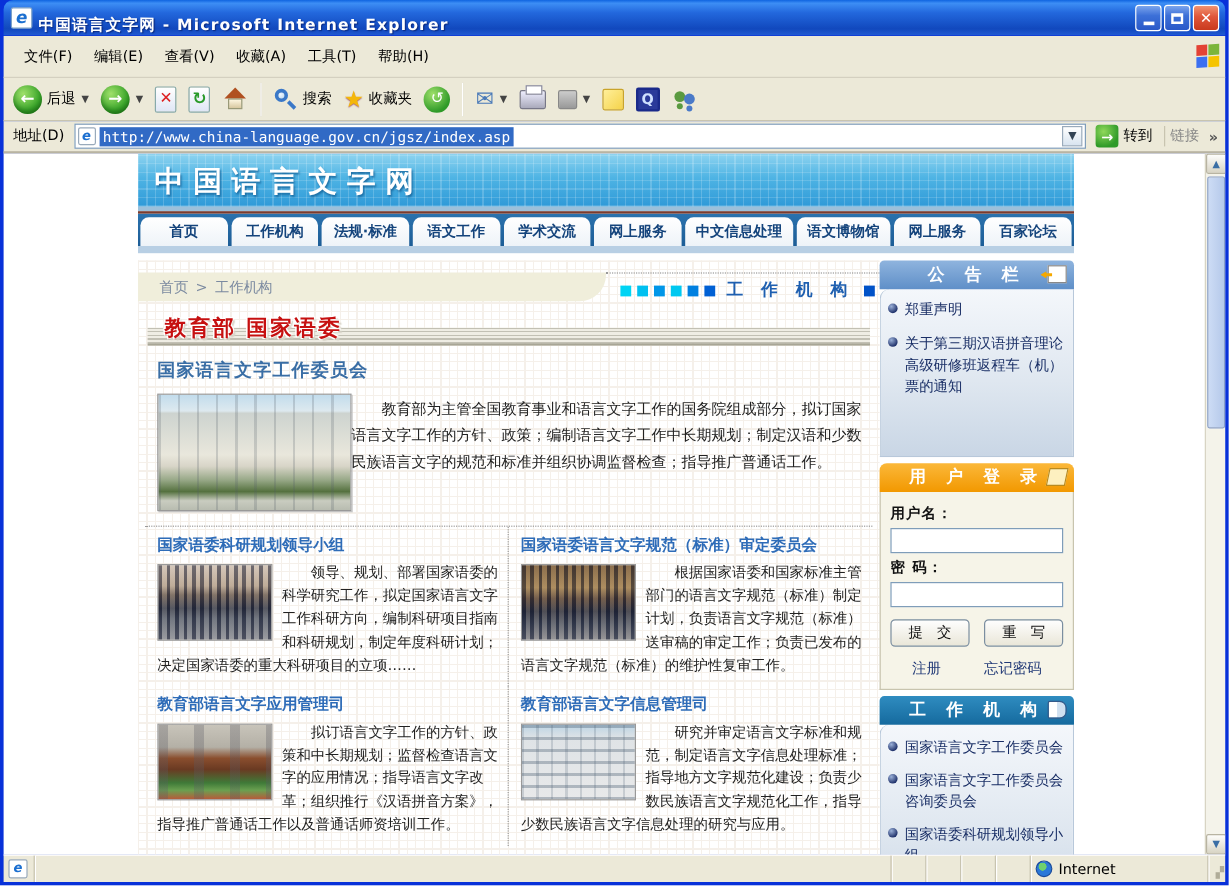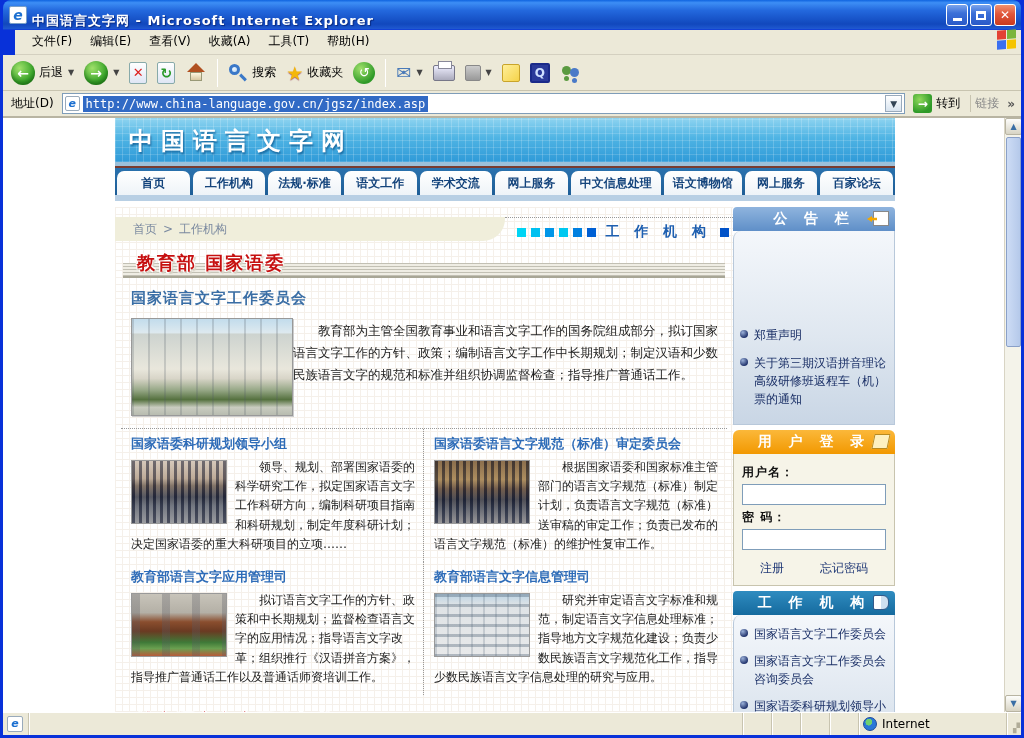--- a/index.html
+++ b/index.html
@@ -13,21 +13,21 @@
     color:#1b6fd0; font-weight:bold; font-size:14px; line-height:16px; text-align:center; font-style:italic; }
   .title-text { color:#fff; font-weight:bold; font-size:13px; letter-spacing:1px; text-shadow:1px 1px 1px #0a2a80; flex:1; white-space:nowrap; overflow:hidden;margin-top:12px; }
   .winbtns { display:flex; gap:2px; }
   .wbtn { width:22px; height:22px; border:1px solid #fff; border-radius:3px; color:#fff; font-size:12px; font-weight:bold;
     display:flex; align-items:center; justify-content:center; background:linear-gradient(180deg,#7ba4ec 0%,#3c70d8 40%,#2a59c8 100%); }
   .wbtn.close { background:linear-gradient(180deg,#f0926f 0%,#e0563a 45%,#c93a1e 100%); }
   .wbtn .glyph-min { display:block; width:9px; height:3px; background:#fff; margin-top:9px; }
   .wbtn .glyph-max { display:block; width:10px; height:9px; border:2px solid #fff; border-top-width:3px; }
 
   
-  .menubar { height:25px; background:#ece9d8; border-bottom:1px solid #d4d0c0; display:flex; padding-left:8px;margin-left:12px; }
+  .menubar { height:35px; background:#ece9d8; border-bottom:1px solid #d4d0c0; display:flex; align-items:center; padding-left:8px; }
   .menu-item { font-size:12px; color:#000; padding:3px 9px; }
   .winflag { margin-left:auto; margin-right:4px; width:20px; height:20px; display:grid; grid-template-columns:9px 9px; grid-template-rows:9px 9px; gap:1px; transform:skewY(-4deg); }
   .winflag i { display:block; } .wf1{background:#e34234;} .wf2{background:#7bb53b;} .wf3{background:#3b6ff0;} .wf4{background:#f5c400;}
 
   
   .toolbar { height:36px; background:#ece9d8; border-bottom:1px solid #c8c4b0; display:flex; align-items:center; padding:0 4px; gap:2px; }
   .tsep { width:1px; height:28px; background:#c8c4b0; border-right:1px solid #fff; margin:0 4px; }
   .tbtn { display:flex; align-items:center; gap:4px; padding:2px 4px; border-radius:3px; font-size:12px; color:#000; }
   .caret { font-size:8px; color:#444; margin-left:1px; }
   .nav-circle { width:24px; height:24px; border-radius:50%; background:radial-gradient(circle at 35% 30%,#9fe06a,#3da82c 60%,#1f7a18); color:#fff; font-size:14px; font-weight:bold; display:flex; align-items:center; justify-content:center; box-shadow:inset 0 -3px 4px rgba(0,60,0,.4); }
@@ -134,21 +134,21 @@
   .p-head { height:24px; display:flex; align-items:center; justify-content:center; position:relative; color:#fff; font-weight:bold; font-size:14px; letter-spacing:6px; }
   .ph-blue { background:linear-gradient(180deg,#8fb4de,#5f8fc8); border-radius:4px 4px 0 0; }
   .ph-orange { background:linear-gradient(180deg,#fbb83a,#f29800); border-radius:6px 6px 0 0; }
   .ph-teal { background:linear-gradient(180deg,#2f8cc0,#156a9e); border-radius:4px 4px 0 0; }
   .p-ico { position:absolute; right:6px; top:4px; width:16px; height:15px; }
   .ico-page { background:#fff; border:1px solid #888; }
   .ico-page::before { content:""; position:absolute; left:-7px; top:4px; width:10px; height:6px; background:#f5a800; clip-path:polygon(0 50%,50% 0,50% 30%,100% 30%,100% 70%,50% 70%,50% 100%); }
   .ico-pen { background:#fdf0c0; border:1px solid #b88a20; transform:skewX(-12deg); }
   .ico-book { background:linear-gradient(90deg,#fff 48%,#cfe0f0 52%); border:1px solid #345a8a; border-radius:2px 6px 6px 2px; }
   .p-body { background:linear-gradient(180deg,#f4f7fb 0%,#dfe7f0 55%,#c9d6e5 100%); border:1px solid #b8c8da; border-top:none; border-radius:8px 0 0 0; padding:8px 6px; font-size:12px; color:#1a2f66; }
-  .ann-body { height:194px; display:flex; flex-direction:column; justify-content:flex-end; gap:10px; padding-bottom:16px; }
+  .ann-body { height:140px; display:flex; flex-direction:column; justify-content:flex-start; gap:10px; padding-bottom:28px; }
   .bullet-item { display:flex; gap:6px; line-height:1.5; }
   .ball { width:8px; height:8px; border-radius:50%; flex-shrink:0; margin-top:4px; background:radial-gradient(circle at 35% 30%,#9ab0d8,#23356e 70%); }
   .login-body { background:#f6f4e8; border:1px solid #c8c4ae; border-top:none; padding:6px 8px 8px; font-size:12px; color:#111; }
   .login-label { font-weight:bold; margin:4px 0 3px; letter-spacing:1px; }
   .login-input { width:100%; height:21px; border:1px solid #7f9db9; background:#fff; }
   .btn-row { display:flex; justify-content:space-between; margin-top:10px; }
   .xp-btn { font-size:12px; letter-spacing:4px; padding:2px 10px 2px 14px; border:1px solid #7b8ea0; border-radius:4px;
     background:linear-gradient(180deg,#fefefe,#e9e6d8); color:#111; font-family:inherit; }
   .link-row { display:flex; justify-content:space-around; margin-top:10px; color:#223a77; }
   .orgs-body { padding-top:10px; display:flex; flex-direction:column; gap:9px; height:162px; overflow:hidden; }
@@ -393,20 +393,24 @@
           <div class="panel">
             <div class="p-head ph-orange">
               <span>用 户 登 录</span>
               <span class="p-ico ico-pen"></span>
             </div>
             <div class="login-body">
               <div class="login-label">用户名：</div>
               <input class="login-input" type="text" style="">
               <div class="login-label">密  码：</div>
               <input class="login-input" type="password" style="">
+              <div class="btn-row">
+                <button class="xp-btn">提 交</button>
+                <button class="xp-btn">重 写</button>
+              </div>
               <div class="link-row">
                 <span>注册</span>
                 <span>忘记密码</span>
               </div>
             </div>
           </div>
 
           <div class="panel">
             <div class="p-head ph-teal">
               <span>工 作 机 构</span>

